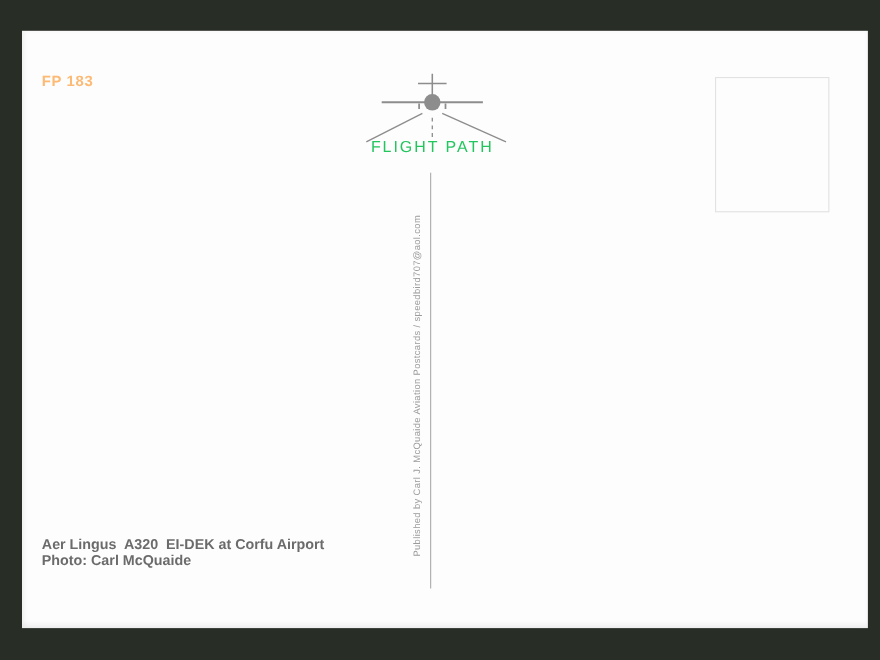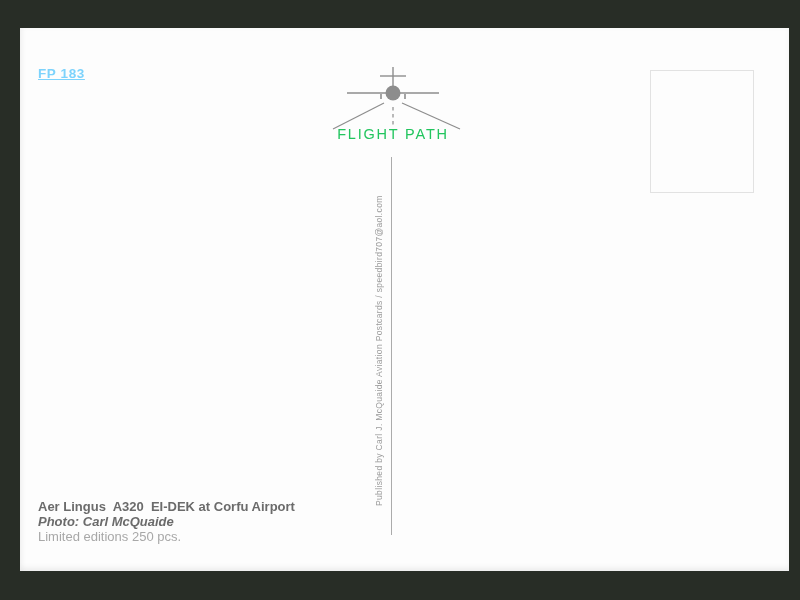--- a/index.html
+++ b/index.html
@@ -16,22 +16,21 @@
     width:769px; height:543px;
     background:#fdfdfd;
     box-shadow: inset 0 -4px 5px rgba(0,0,0,0.05), inset 3px 0 5px rgba(0,0,0,0.03);
   }
   .catalog-number {
     position:absolute;
     left:38px; top:66px;
     font-size:13.5px;
     font-weight:600;
     letter-spacing:0.6px;
-    color:#7dd3fc;
-    text-decoration:underline;
+    color:#fdba74;
   }
   .logo-svg {
     position:absolute;
     left:325px; top:63px;
     width:140px; height:72px;
   }
   .logo-wordmark {
     position:absolute;
     left:312px; top:126px;
     width:162px;
@@ -61,31 +60,29 @@
     white-space:nowrap;
     font-size:8.5px;
     letter-spacing:0.35px;
     color:#9b9b9b;
   }
   .caption {
     position:absolute;
     left:38px; top:487px;
     line-height:15px;
     font-size:13px;
-    margin-top:12px;
   }
   .caption-title {
     font-weight:bold;
     color:#6b6b6b;
     white-space:pre;
   }
   .caption-credit {
     font-weight:bold;
     color:#6b6b6b;
-    font-style:italic;
   }
   .caption-edition {
     font-weight:normal;
     color:#a8a8a8;
   }
 </style>
 </head>
 <body>
 
 <div class="card"></div>
@@ -115,14 +112,13 @@
 
 <div class="stamp-box"></div>
 
 <div class="center-divider"></div>
 
 <div class="publisher-line">Published by Carl J. McQuaide Aviation Postcards / speedbird707@aol.com</div>
 
 <div class="caption">
   <div class="caption-title">Aer Lingus  A320  EI-DEK at Corfu Airport</div>
   <div class="caption-credit">Photo: Carl McQuaide</div>
-  <div class="caption-edition">Limited editions 250 pcs.</div>
 </div>
 
 </body></html>

